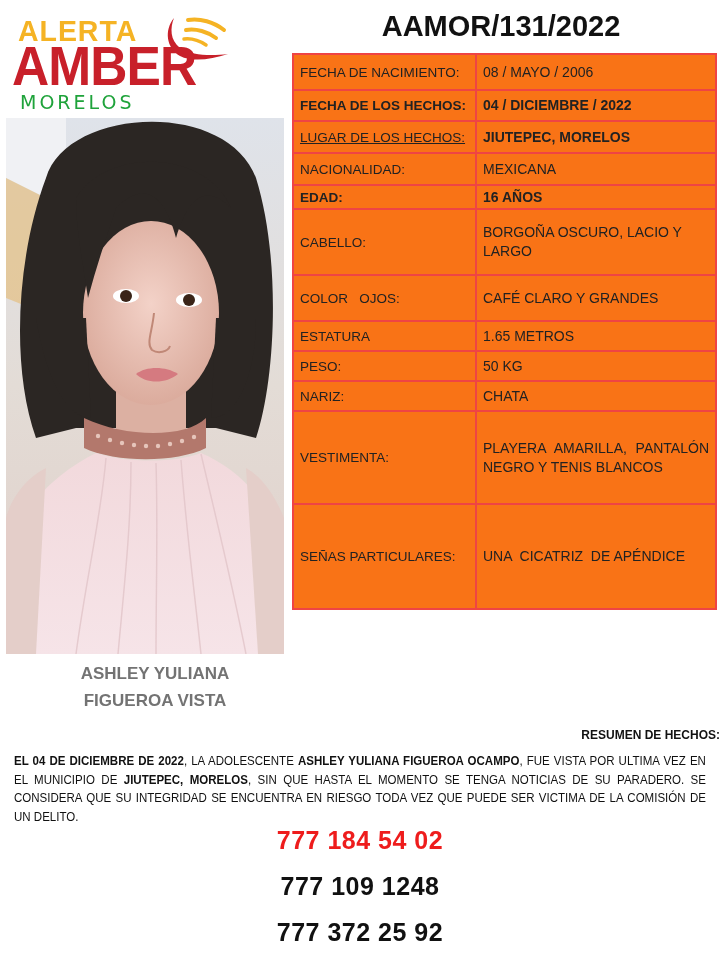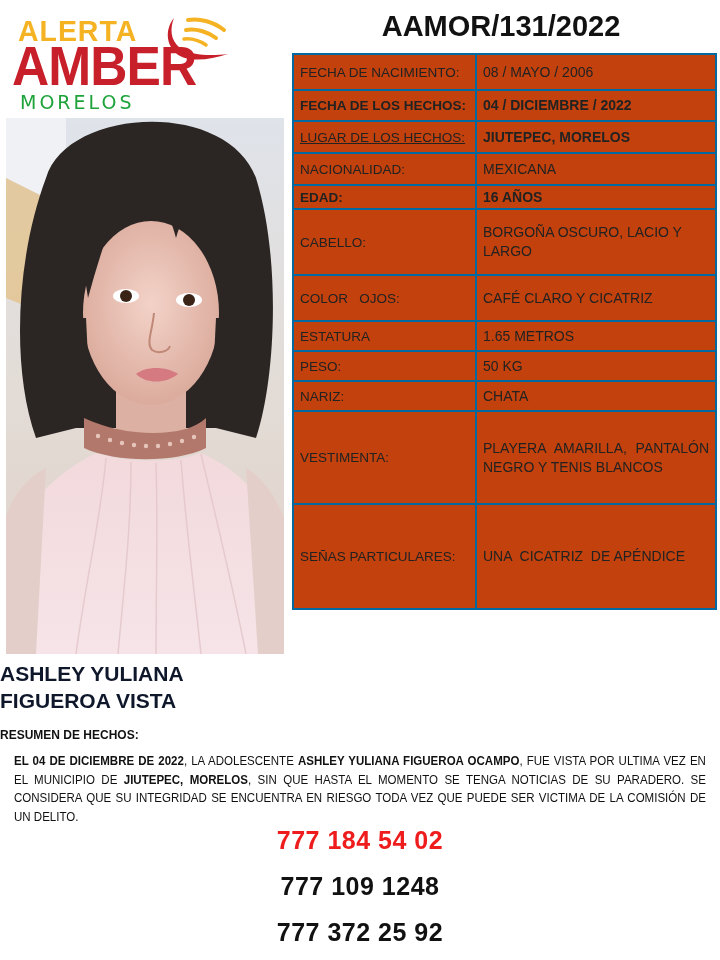--- a/index.html
+++ b/index.html
@@ -35,46 +35,46 @@
     text-align: center; font-family: "Liberation Sans", sans-serif;
     font-weight: bold; font-size: 29px; color: #111;
   }
 
   
   .info-table {
     position: absolute; left: 292px; top: 53px; width: 419px;
     border-collapse: collapse; table-layout: fixed;
   }
   .info-table td {
-    background: #c2410c; border: 2px solid #0369a1;
+    background: #f97316; border: 2px solid #ef4444;
     font-size: 14px; padding: 0 6px; vertical-align: middle;
     color: #222; line-height: 19px;
   }
   .info-table td.lbl { width: 169px; font-size: 13.5px; }
   .info-table td.val { width: 226px; }
   .info-table .bold { font-weight: bold; }
   .info-table .underline { text-decoration: underline; margin-left: 7px; }
   .info-table td.justify { text-align: justify; text-align-last: left; }
 
   
   .photo {
     position: absolute; left: 6px; top: 118px; width: 278px; height: 536px;
     overflow: hidden; background: #e9e3e6;
   }
 
   
   .name {
-    position: absolute; left: 0px; top: 660px; width: 310px; 
-    color: #0f172a; font-weight: bold; font-size: 21px; line-height: 27px;
+    position: absolute; left: 0px; top: 660px; width: 310px; text-align: center;
+    color: #737373; font-weight: bold; font-size: 17px; line-height: 27px;
     font-family: "Liberation Sans", sans-serif;
   }
 
   
   .summary-title {
-    position: absolute; left: 0; top: 728px; width: 720px; text-align: left;
+    position: absolute; left: 0; top: 728px; width: 720px; text-align: right;
     font-weight: bold; font-size: 12px; color: #111;
   }
   .summary-text {
     position: absolute; left: 14px; top: 752px; width: 692px;
     font-size: 12.4px; line-height: 18.5px; text-align: justify; color: #111;
     transform: scaleX(0.93); transform-origin: left;
     width: 744px;
   }
   .summary-text b { font-weight: bold; }
 
@@ -126,21 +126,21 @@
   <tr style="height:24px">
     <td class="lbl bold">EDAD:</td>
     <td class="val bold">16 AÑOS</td>
   </tr>
   <tr style="height:66px">
     <td class="lbl">CABELLO:</td>
     <td class="val">BORGOÑA OSCURO, LACIO Y LARGO</td>
   </tr>
   <tr style="height:46px">
     <td class="lbl" style="white-space:pre">COLOR   OJOS:</td>
-    <td class="val">CAFÉ CLARO Y CICATRIZ</td>
+    <td class="val">CAFÉ CLARO Y GRANDES</td>
   </tr>
   <tr style="height:30px">
     <td class="lbl">ESTATURA</td>
     <td class="val">1.65 METROS</td>
   </tr>
   <tr style="height:30px">
     <td class="lbl">PESO:</td>
     <td class="val">50 KG</td>
   </tr>
   <tr style="height:30px">

